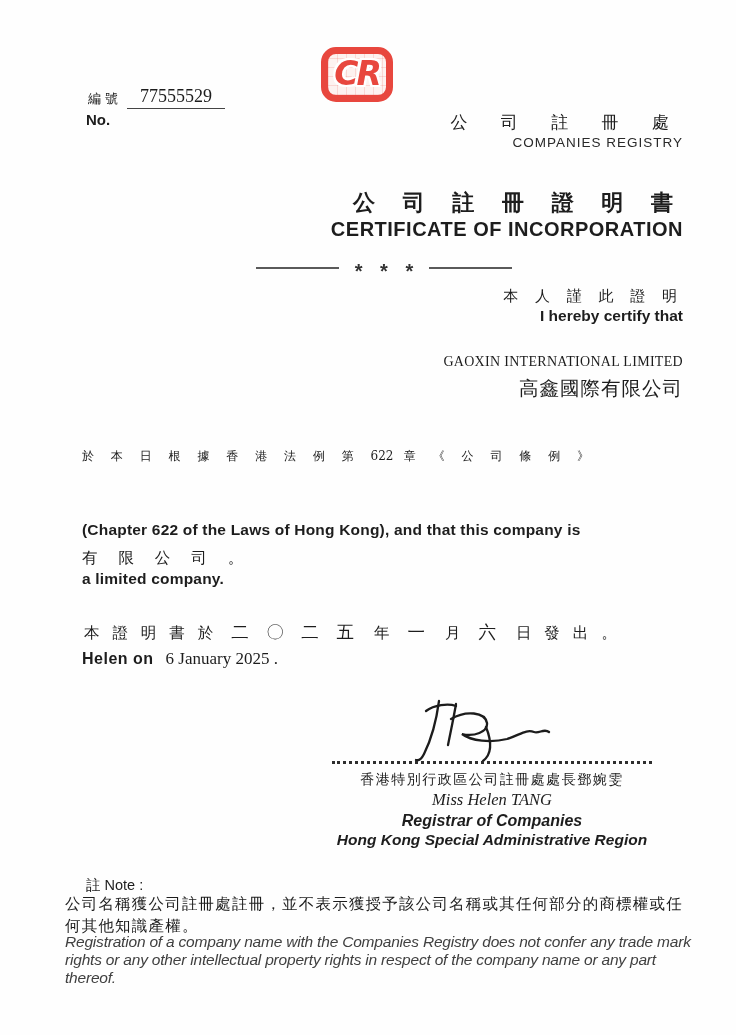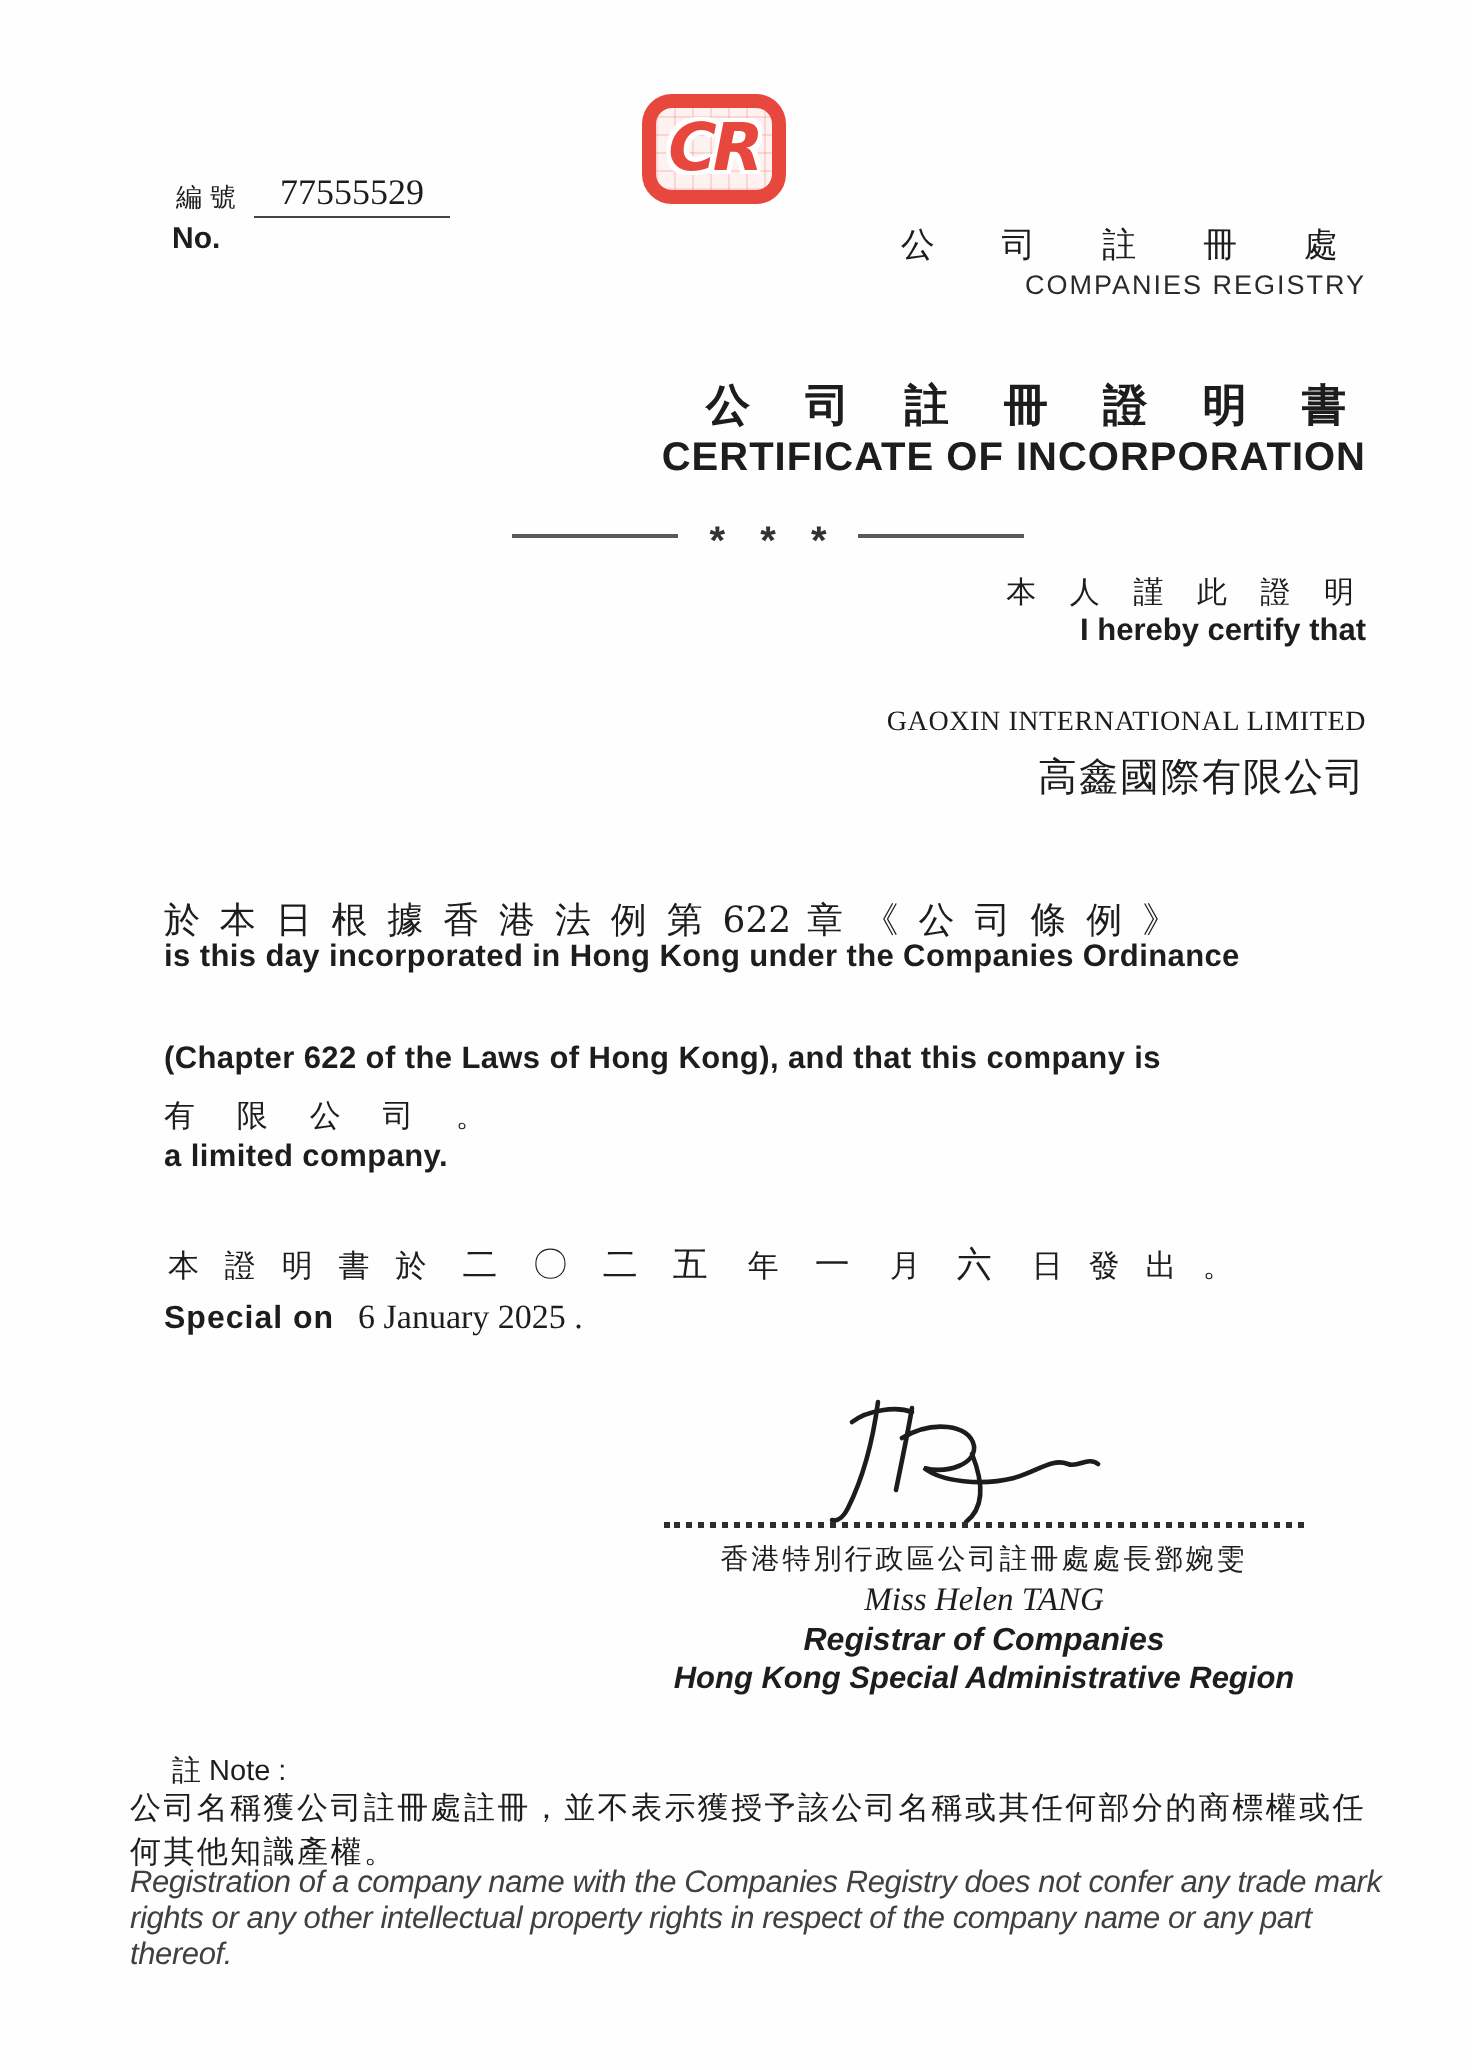--- a/index.html
+++ b/index.html
@@ -59,21 +59,21 @@
   }
 
   .certify-zh{top:287px;font-size:15px;letter-spacing:6px;text-indent:6px;}
   .certify-en{top:307px;font-size:15.5px;font-weight:bold;}
 
   .company-en{top:354px;font-size:14px;letter-spacing:.3px;}
   .company-zh{top:375px;font-size:19.5px;letter-spacing:1px;}
 
   
   .just{text-align:justify;text-align-last:justify;}
-  .b-zh1{top:448px;left:82px;width:507px;font-size:18px;}
+  .b-zh1{top:448px;left:82px;width:507px;font-size:12px;}
   .b-en1{top:470px;left:82px;font-size:15.5px;font-weight:bold;letter-spacing:.2px;}
   .b-zh2{top:500px;left:82px;width:403px;font-size:15.5px;}
   .b-en2{top:521px;left:82px;font-size:15.5px;font-weight:bold;letter-spacing:.2px;}
   .b-zh3{top:548px;left:82px;font-size:15.5px;letter-spacing:8px;}
   .b-en3{top:570px;left:82px;font-size:15.5px;font-weight:bold;letter-spacing:.2px;}
 
   
   .issued-zh{top:620px;left:84px;display:flex;align-items:baseline;gap:14px;font-size:15.5px;}
   .issued-zh .lbl{letter-spacing:4px;}
   .issued-zh .fill{font-size:17.5px;letter-spacing:6px;}
@@ -120,36 +120,35 @@
     <div class="sep-line"></div>
   </div>
 
   <div class="cx certify-zh cjk-serif">本 人 謹 此 證 明</div>
   <div class="cx certify-en">I hereby certify that</div>
 
   <div class="cx company-en serif">GAOXIN INTERNATIONAL LIMITED</div>
   <div class="cx company-zh cjk-serif">高鑫國際有限公司</div>
 
   <div class="abs b-zh1 cjk-serif just">於 本 日 根 據 香 港 法 例 第 622 章 《 公 司 條 例 》</div>
-  <div class="abs b-en1">is this day incorporated in Hong Kong under the Companies Ordinance</div>
   <div class="abs b-en2">(Chapter 622 of the Laws of Hong Kong), and that this company is</div>
   <div class="abs b-zh3 cjk-serif">有 限 公 司 。</div>
   <div class="abs b-en3">a limited company.</div>
 
   <div class="abs issued-zh cjk-serif">
     <span class="lbl">本 證 明 書 於</span>
     <span class="fill">二 〇 二 五</span>
     <span class="lbl">年</span>
     <span class="fill">一</span>
     <span class="lbl">月</span>
     <span class="fill">六</span>
     <span class="lbl">日 發 出 。</span>
   </div>
   <div class="abs issued-en">
-    <span class="lbl">Special on</span>
+    <span class="lbl">Helen on</span>
     <span class="val serif">6 January 2025 .</span>
   </div>
 
   <div class="abs signature">
     <svg width="160" height="68" viewBox="0 0 160 68">
       <g fill="none" stroke="#1c1c1c" stroke-width="2.3" stroke-linecap="round">
         <path d="M28,15 C36,9 50,7 58,10"></path>
         <path d="M41,5 C39,20 35,40 26,58 C24,62 21,65 18,64"></path>
         <path d="M58,8 C56,20 53,34 50,49"></path>
         <path d="M53,23 C68,14 87,16 89,27 C90,36 76,41 64,38 C73,45 93,47 109,43 C122,39 128,33 136,36 C141,38 146,32 151,36"></path>

